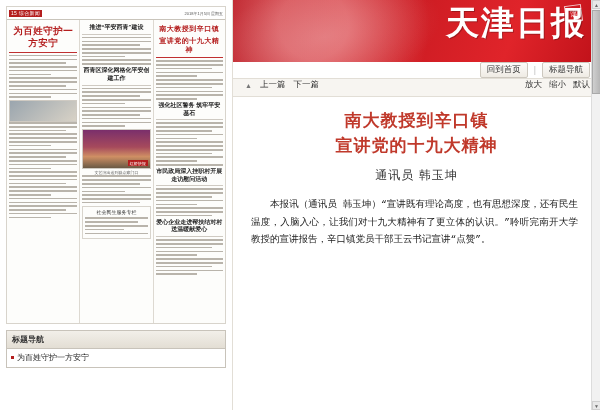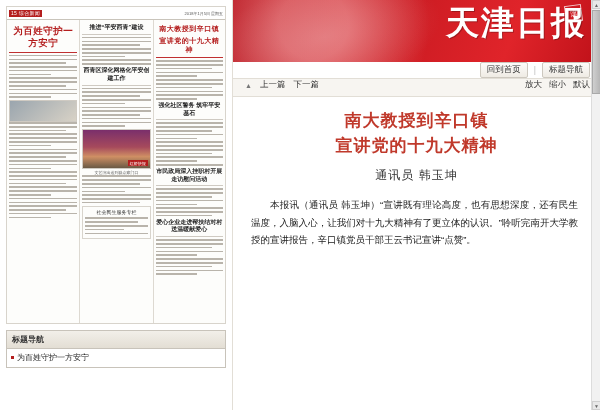--- a/index.html
+++ b/index.html
@@ -317,21 +317,21 @@
     margin: 9px 0 12px 0;
     letter-spacing: 1px;
   }
   .art-p {
     font-size: 9.5px;
     color: #1a1a1a;
     line-height: 1.85;
     text-align: justify;
     text-indent: 2em;
     margin: 0 4px 9px 0;
-    font-family: Liberation Sans, sans-serif;
+    font-family: Liberation Mono, monospace;
   }
 
   
   .scrollbar {
     position: absolute;
     right: 0; top: 0;
     width: 9px;
     height: 410px;
     background: #f1f1f1;
     border-left: 1px solid #dcdcdc;

